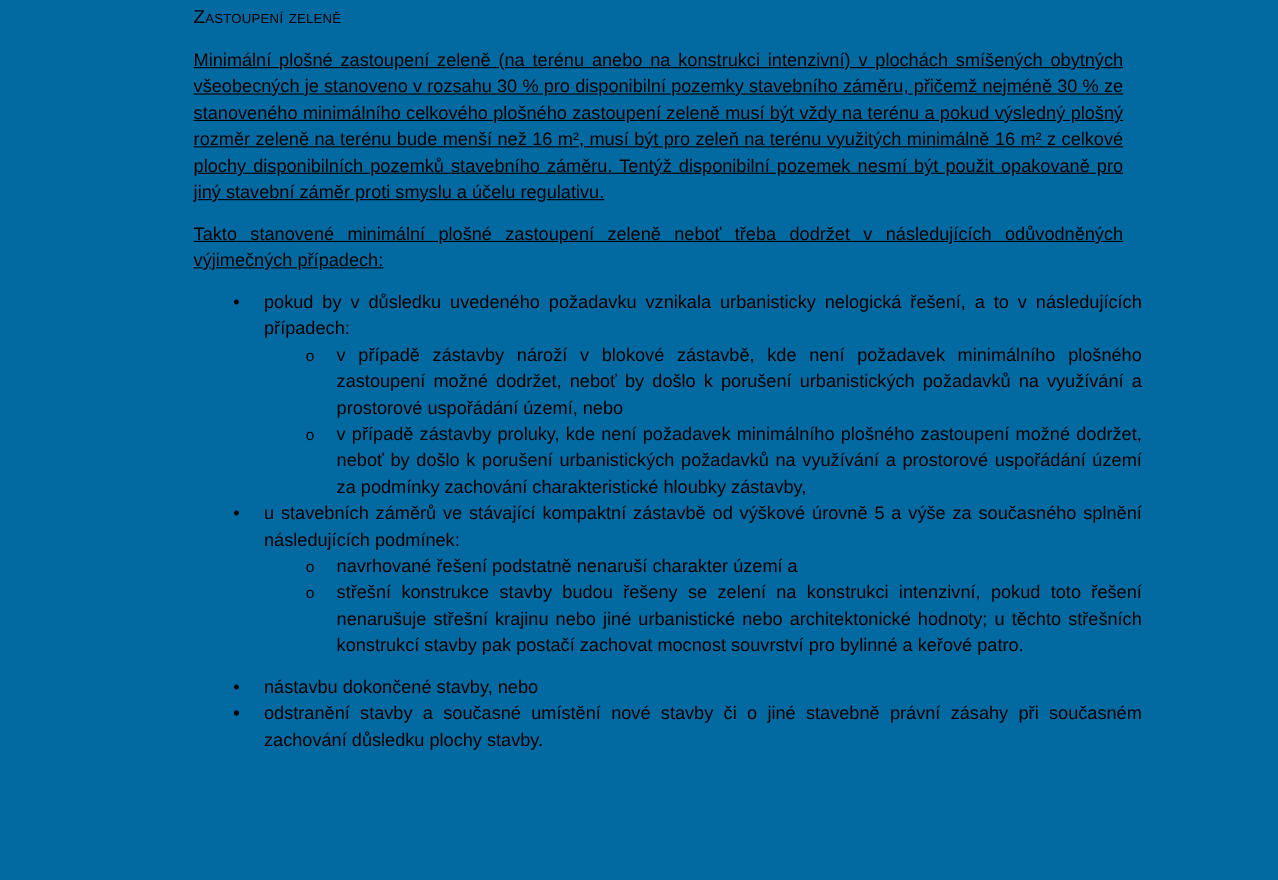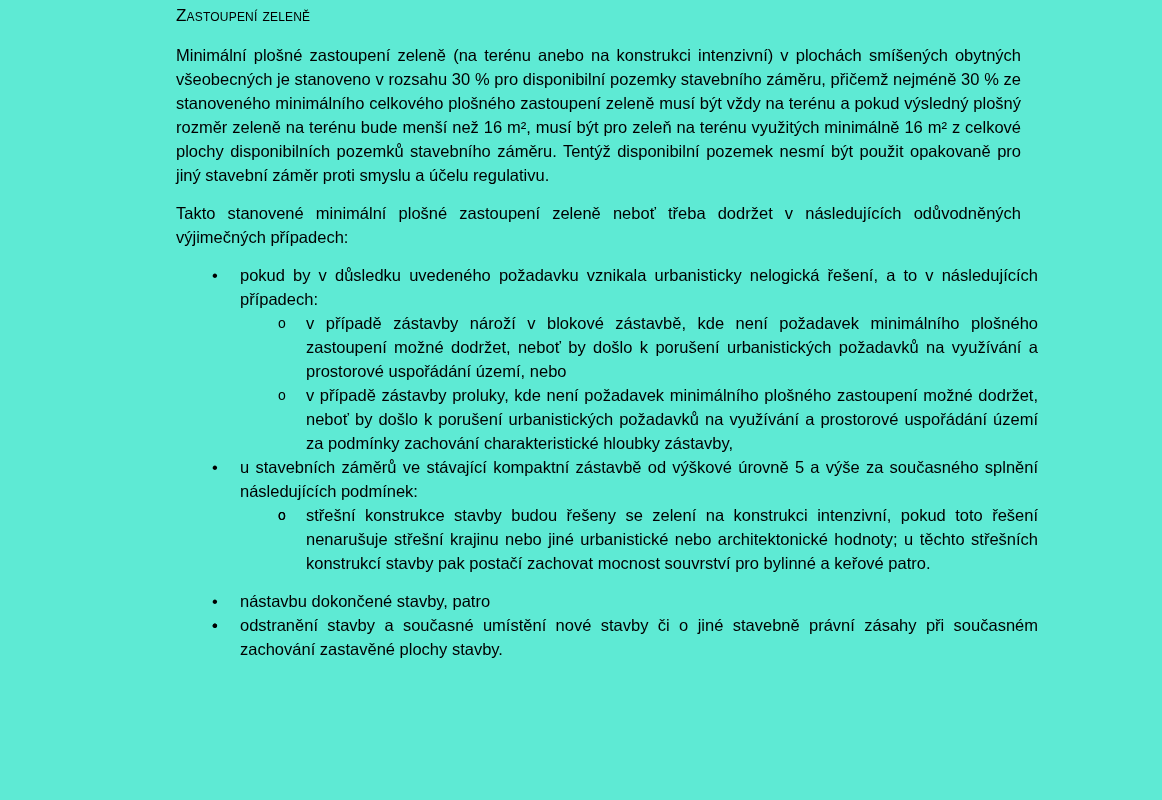--- a/index.html
+++ b/index.html
@@ -5,38 +5,39 @@
   html, body {
     margin: 0;
     padding: 0;
     background: #ffffff;
   }
   .page {
     position: relative;
     width: 1162px;
     height: 800px;
     box-sizing: border-box;
-    background: #5eead4;
+    background: #0369a1;
     color: #000000;
     font-family: "Liberation Sans", sans-serif;
     font-size: 16.5px;
     line-height: 24px;
     padding: 4px 124px 0 176px;
     overflow: hidden;
   }
   .heading {
     font-size: 17px;
     font-weight: normal;
     font-variant: small-caps;
     letter-spacing: 0.2px;
     margin: 0 0 15px 0;
   }
   .para {
     margin: 0 17px 14px 0;
     text-align: justify;
+    text-decoration: underline;
   }
   .list {
     margin: 0 0 14px 0;
   }
   .li1 {
     position: relative;
     padding-left: 64px;
     text-align: justify;
   }
   .li2 {
@@ -79,41 +80,42 @@
       <span>v případě zástavby proluky, kde není požadavek minimálního plošného zastoupení možné dodržet, neboť by došlo k porušení urbanistických požadavků na využívání a prostorové uspořádání území za podmínky zachování charakteristické hloubky zástavby,</span>
     </div>
 
     <div class="li1">
       <span class="marker">•</span>
       <span>u stavebních záměrů ve stávající kompaktní zástavbě od výškové úrovně 5 a výše za současného splnění následujících podmínek:</span>
     </div>
 
     <div class="li2">
       <span class="marker">o</span>
+      <span>navrhované řešení podstatně nenaruší charakter území a</span>
     </div>
 
     <div class="li2">
       <span class="marker">o</span>
       <span>střešní konstrukce stavby budou řešeny se zelení na konstrukci intenzivní, pokud toto řešení nenarušuje střešní krajinu nebo jiné urbanistické nebo architektonické hodnoty; u těchto střešních konstrukcí stavby pak postačí zachovat mocnost souvrství pro bylinné a keřové patro.</span>
     </div>
 
   </div>
 
 
   <div class="list">
 
     <div class="li1">
       <span class="marker">•</span>
-      <span>nástavbu dokončené stavby, patro</span>
+      <span>nástavbu dokončené stavby, nebo</span>
     </div>
 
     <div class="li1">
       <span class="marker">•</span>
     </div>
 
     <div class="li1">
       <span class="marker">•</span>
-      <span>odstranění stavby a současné umístění nové stavby či o jiné stavebně právní zásahy při současném zachování zastavěné plochy stavby.</span>
+      <span>odstranění stavby a současné umístění nové stavby či o jiné stavebně právní zásahy při současném zachování důsledku plochy stavby.</span>
     </div>
 
   </div>
 
 </div>
 
 </body></html>

